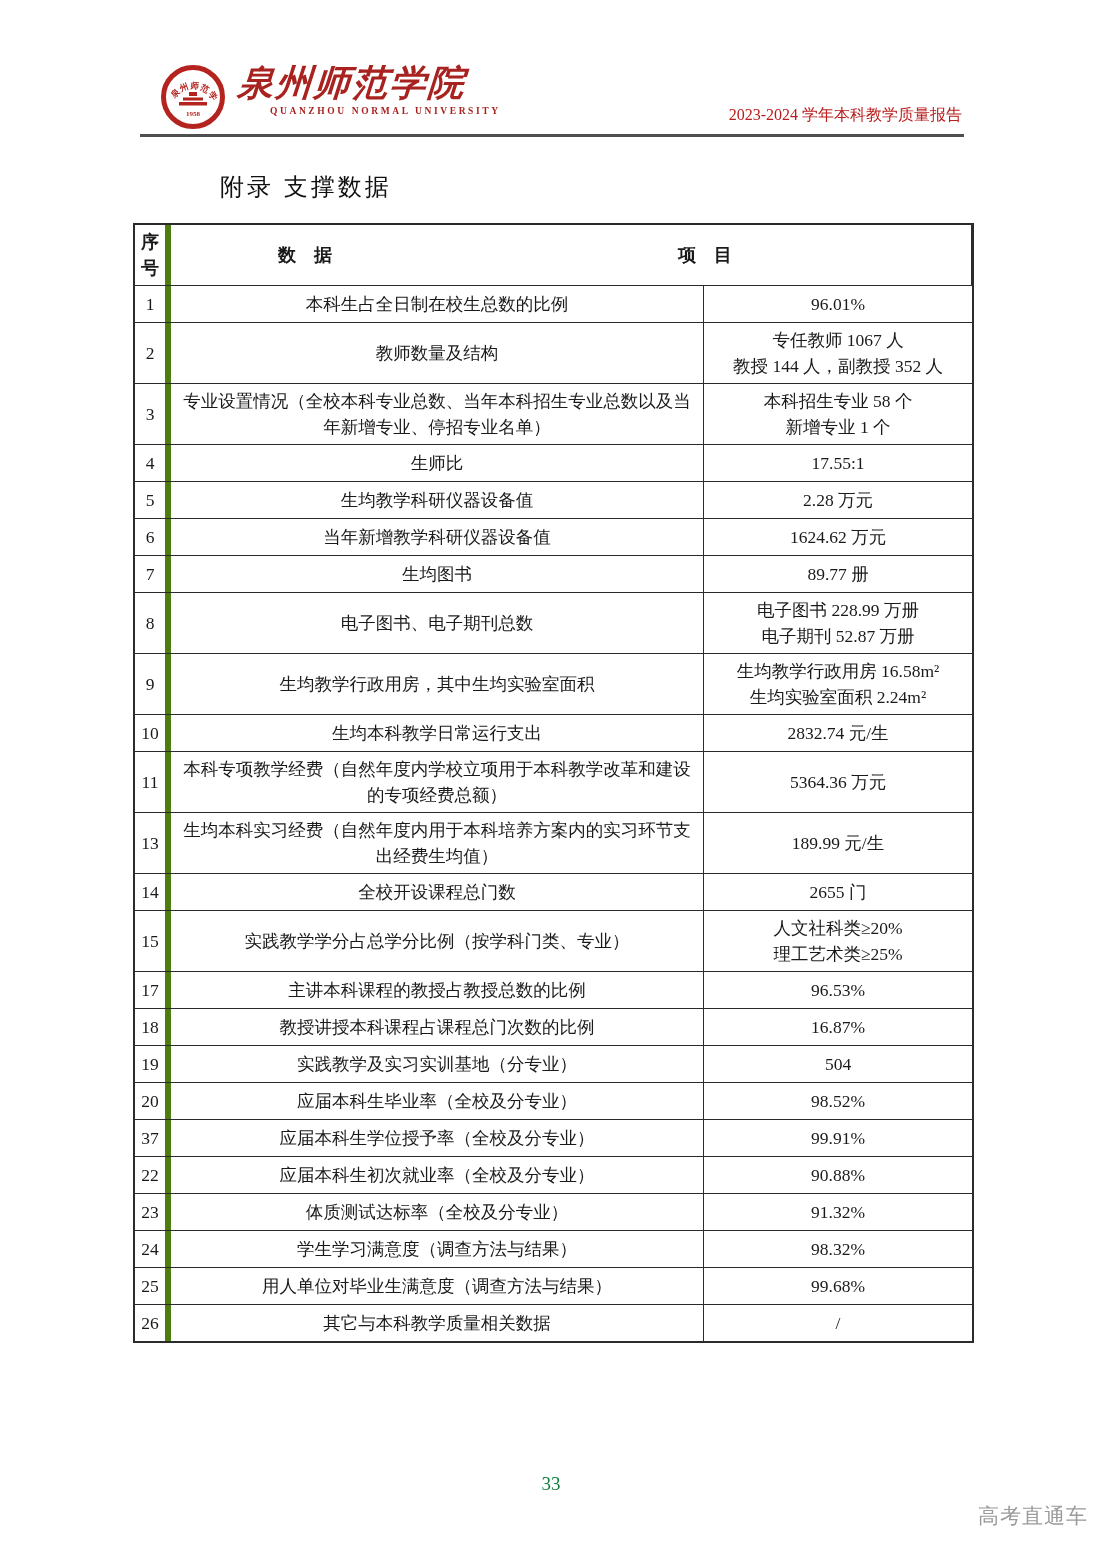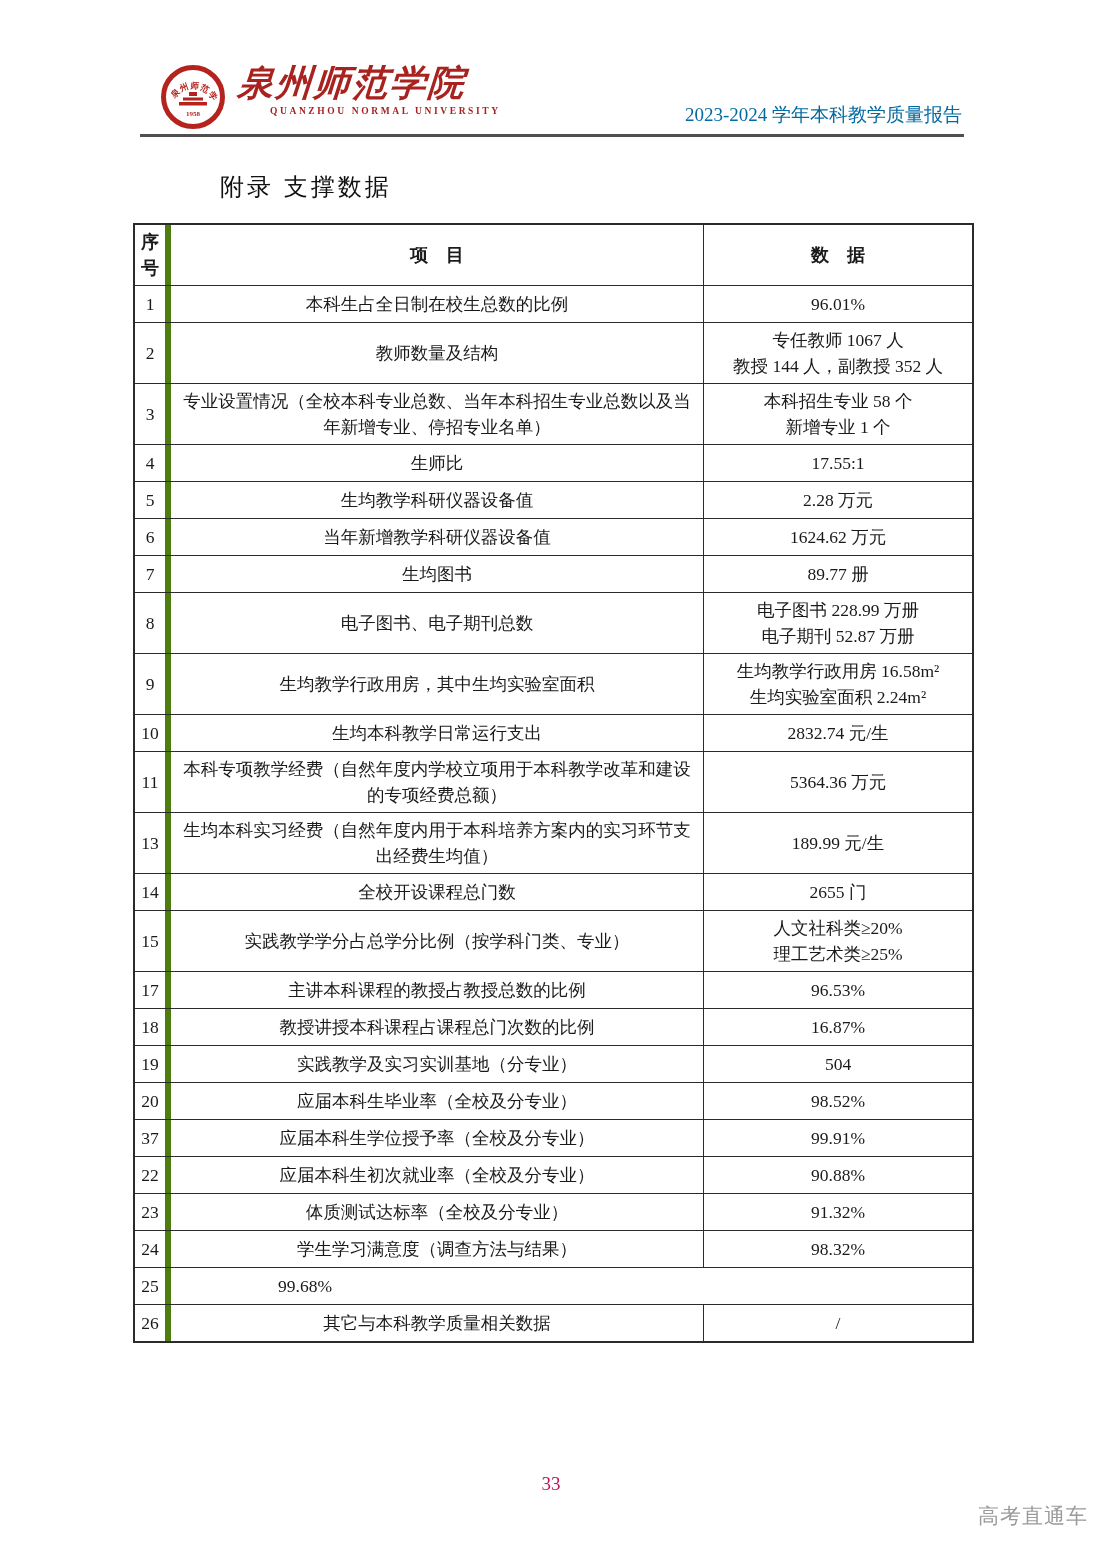--- a/index.html
+++ b/index.html
@@ -36,24 +36,24 @@
     font-family:"Liberation Serif",serif;
     font-weight:bold;
     font-size:9.5px;
     letter-spacing:2.6px;
     color:#a82320;
     margin-top:4px;
     white-space:nowrap;
     padding-left:32px;
   }
   .report-title{
-    font-size:19px;
+    font-size:16px;
     line-height:28px;
     padding-bottom:1px;
-    color:#0369a1;
+    color:#b91c1c;
     white-space:nowrap;
   }
   .header-rule{
     height:3px;
     background:#4f4f4f;
     margin:4px 138px 0 140px;
   }
   
   .heading{
     margin:34px 0 20px 220px;
@@ -103,21 +103,21 @@
   }
   .line{width:100%;}
   .c-no .line,.c-data .line{text-align:center;}
   
   .page-number{
     position:absolute;
     left:0;right:0;
     top:1473px;
     text-align:center;
     font-size:19px;
-    color:#be185d;
+    color:#15803d;
   }
   .watermark{
     position:absolute;
     right:14px;
     top:1502px;
     font-family:"Liberation Sans","DejaVu Sans",sans-serif;
     font-size:21px;
     color:#9b9b9b;
     letter-spacing:1px;
   }
@@ -148,22 +148,22 @@
     <div class="report-title">2023-2024 学年本科教学质量报告</div>
   </div>
 
   <div class="header-rule"></div>
 
   <h1 class="heading">附录 支撑数据</h1>
 
   <div class="table">
     <div class="t-row t-head">
       <div class="cell c-no">序号</div>
+      <div class="cell c-data">数　据</div>
       <div class="cell c-item">项　目</div>
-      <div class="cell c-data">数　据</div>
     </div>
     <div id="table-body">
         <div class="t-row">
           <div class="cell c-no">
             <div class="line">1</div>
           </div>
           <div class="cell c-item">
             <div class="line">本科生占全日制在校生总数的比例</div>
           </div>
           <div class="cell c-data">
@@ -403,20 +403,23 @@
             <div class="line">学生学习满意度（调查方法与结果）</div>
           </div>
           <div class="cell c-data">
             <div class="line">98.32%</div>
           </div>
         </div>
         <div class="t-row">
           <div class="cell c-no">
             <div class="line">25</div>
           </div>
+          <div class="cell c-item">
+            <div class="line">用人单位对毕业生满意度（调查方法与结果）</div>
+          </div>
           <div class="cell c-data">
             <div class="line">99.68%</div>
           </div>
         </div>
         <div class="t-row">
           <div class="cell c-no">
             <div class="line">26</div>
           </div>
           <div class="cell c-item">
             <div class="line">其它与本科教学质量相关数据</div>

